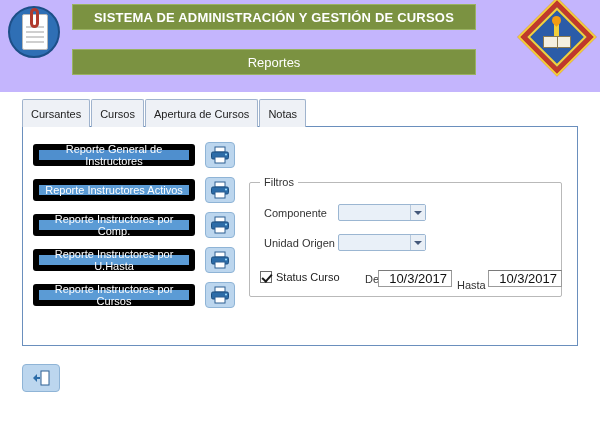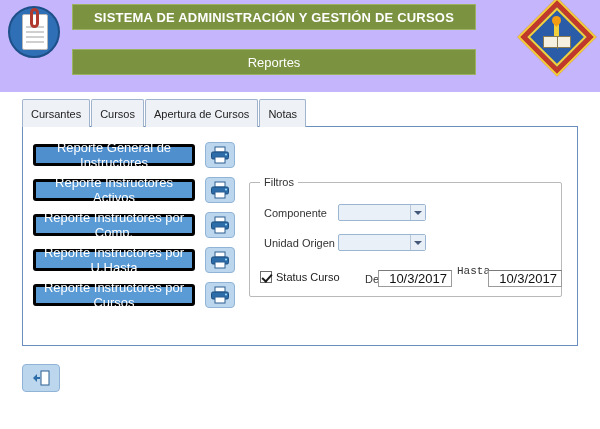--- a/index.html
+++ b/index.html
@@ -192,24 +192,24 @@
     border: 1px solid #6a8fbd;
   }
 
   
   .rbtn {
     position: absolute;
     left: 10px;
     width: 162px;
     height: 22px;
     background: #5b9bd5;
-    border: 3px solid #000000;
+    border: 6px solid #000000;
     border-radius: 3px;
     color: #ffffff;
-    font-size: 13px;
+    font-size: 11px;
     display: flex;
     align-items: center;
     justify-content: center;
     cursor: pointer;
     text-align: center;
   }
   .rbtn.first {
     background: #4f8fce;
   }
 
@@ -444,21 +444,21 @@
       </div>
 
       <div class="chk-wrap">
         <span class="chk"></span>
         <span>Status Curso</span>
       </div>
 
       <div class="f-label" style="left:104px; top:90px;padding-left:11px;">Desde</div>
       <div class="date-field" style="left:128px; top:87px;">10/3/2017</div>
 
-      <div class="f-label" style="left:207px; top:82px;font-family:Liberation Mono, monospace;">Hasta</div>
+      <div class="f-label" style="left:207px; top:96px;">Hasta</div>
       <div class="date-field" style="left:238px; top:87px;">10/3/2017</div>
     </div>
   </div>
 
   <div class="back-btn">
     <svg width="20" height="18" viewBox="0 0 20 18" aria-hidden="true">
       <rect x="10" y="2" width="8" height="14" fill="#ffffff" stroke="#2c5f92" stroke-width="1"></rect>
       <path d="M9 9 L3 9" stroke="#2c6ca8" stroke-width="2"></path>
       <path d="M6 5 L2 9 L6 13 Z" fill="#2c6ca8"></path>
     </svg>

